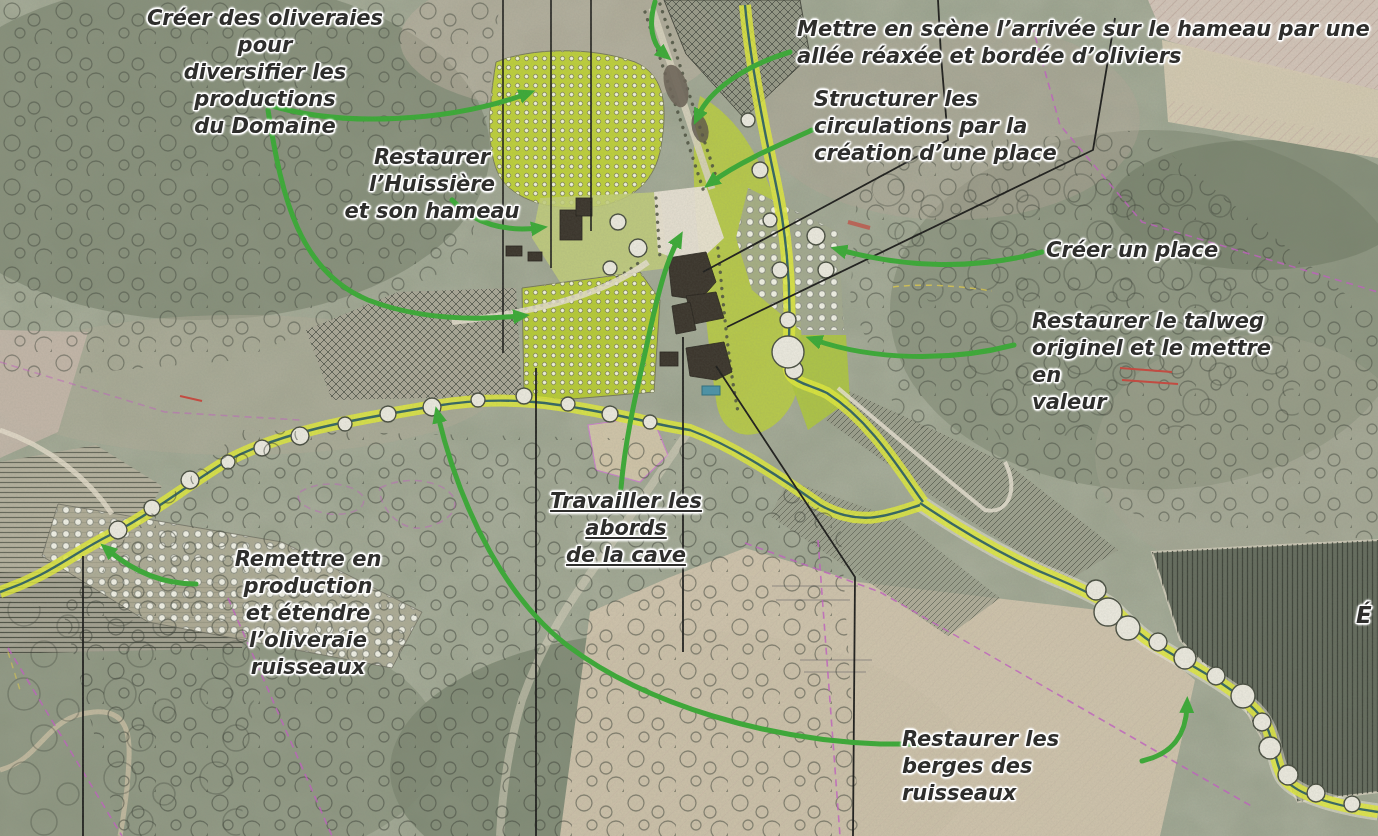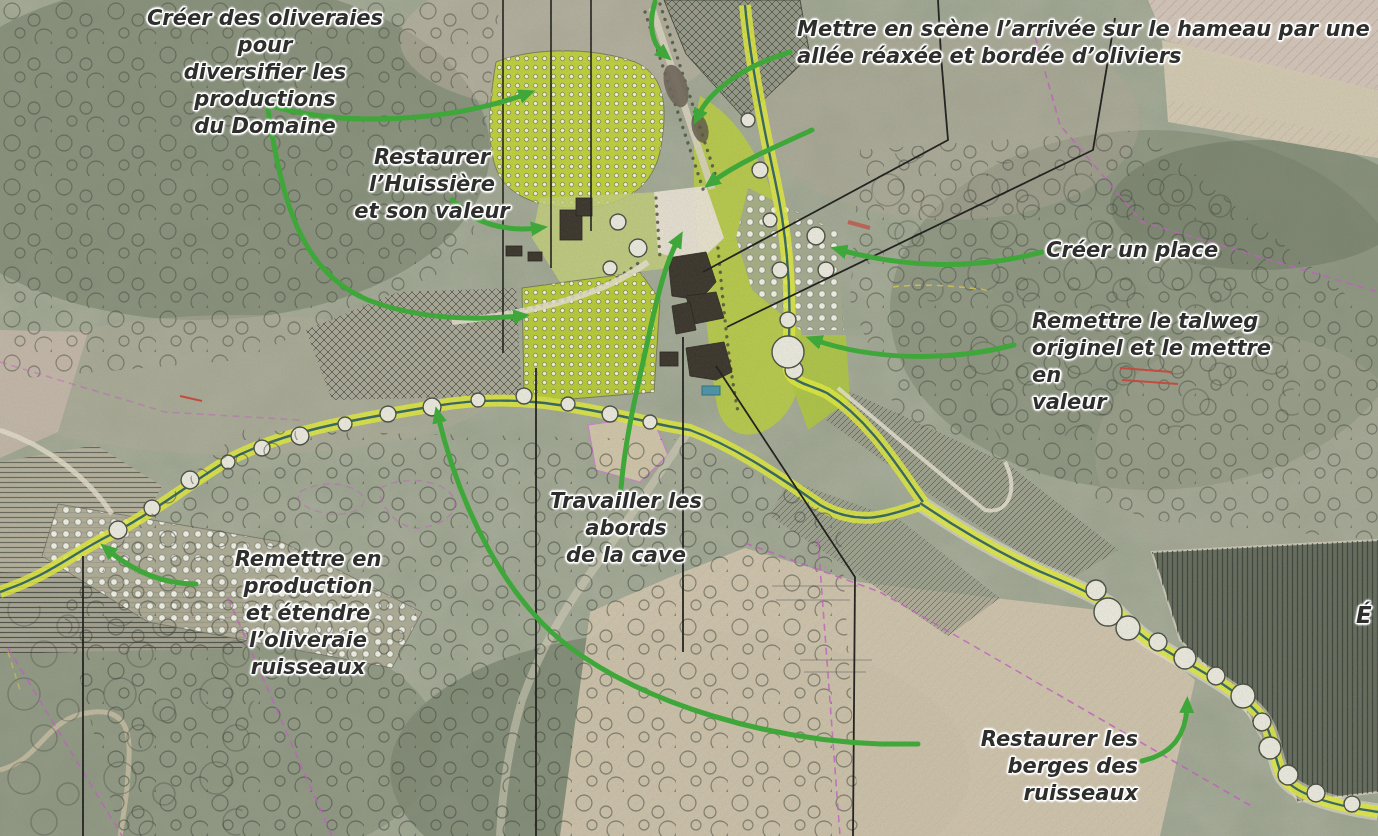--- a/index.html
+++ b/index.html
@@ -3,28 +3,28 @@
 <meta charset="utf-8">
 <style>
   html,body{margin:0;padding:0;background:#666;}
   .stage{position:relative;width:1378px;height:836px;overflow:hidden;background:#ef4444;
          font-family:"DejaVu Sans","Liberation Sans",sans-serif;}
   .stage svg{position:absolute;inset:0;display:block;}
   .lbl{position:absolute;font-style:italic;font-weight:700;font-size:21px;line-height:27px;
        color:#2e2e2c;white-space:pre-line;
        text-shadow:0 0 2px #fff,0 0 3px #fff,1px 1px 0 #fff,-1px -1px 0 #fff,1px -1px 0 #fff,
                    -1px 1px 0 #fff,2px 0 2px #fff,-2px 0 2px #fff,0 2px 2px #fff,0 -2px 2px #fff;}
-  .tc{text-align:center}.tr{text-align:right}
+  .tc{text-align:center}.tr{text-align:left}
   .l-oliveraies{left:122px;top:5px;width:286px;}
   .l-huissiere{left:318px;top:144px;width:228px;}
   .l-hameau{left:797px;top:16px;width:585px;}
   .l-place{left:814px;top:86px;width:250px;}
   .l-verger{left:1046px;top:237px;width:220px;}
   .l-talweg{left:1032px;top:308px;width:250px;}
-  .l-cave{left:516px;top:488px;width:220px;}
+  .l-cave{left:516px;top:488px;width:220px;text-decoration:underline;}
   .l-oliveraie2{left:186px;top:546px;width:244px;}
   .l-berges{left:902px;top:726px;width:236px;}
   .l-edge{left:1356px;top:602px;width:30px;font-size:23px;}
 </style>
 </head>
 <body>
 
 <div class="stage">
 <svg viewBox="0 0 1378 836" width="1378" height="836" preserveAspectRatio="none">
   <defs>
@@ -303,25 +303,28 @@
     <path d="M1142,761 C1174,754 1186,734 1187,706"></path>
   </g>
 
   <rect width="1378" height="836" filter="url(#f-grain)" opacity="0.5"></rect>
 </svg>
 
   <div class="lbl tc l-oliveraies">Créer des oliveraies pour
 diversifier les productions
 du Domaine</div>
   <div class="lbl tc l-huissiere">Restaurer l’Huissière
-et son valeur</div>
+et son hameau</div>
   <div class="lbl l-hameau">Mettre en scène l’arrivée sur le hameau par une
 allée réaxée et bordée d’oliviers</div>
+  <div class="lbl l-place">Structurer les
+circulations par la
+création d’une place</div>
   <div class="lbl l-verger">Créer un place</div>
-  <div class="lbl l-talweg">Remettre le talweg
+  <div class="lbl l-talweg">Restaurer le talweg
 originel et le mettre en
 valeur</div>
   <div class="lbl tc l-cave">Travailler les abords
 de la cave</div>
   <div class="lbl tc l-oliveraie2">Remettre en production
 et étendre l’oliveraie
 ruisseaux</div>
   <div class="lbl tr l-berges">Restaurer les berges des
 ruisseaux</div>
   <div class="lbl l-edge">É</div>

